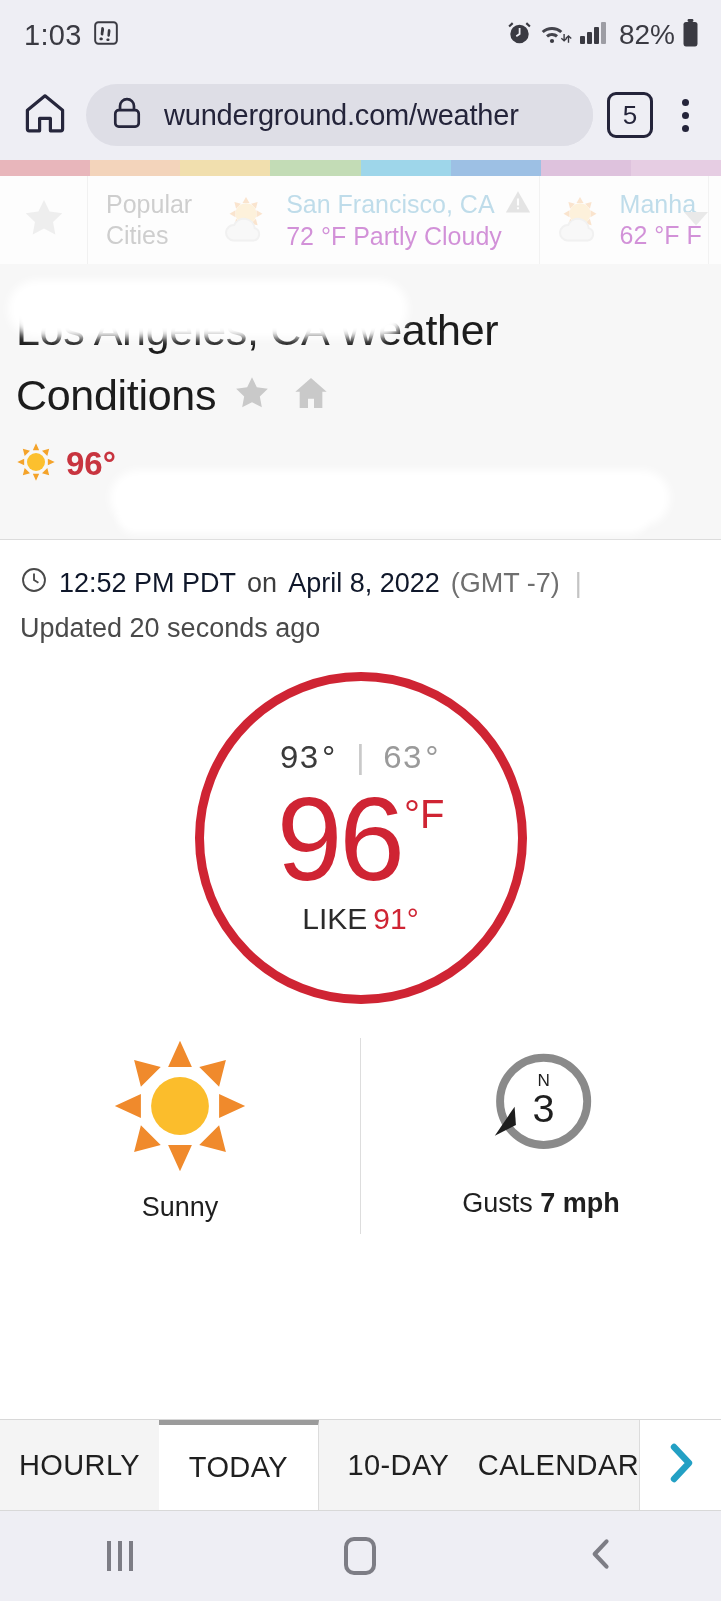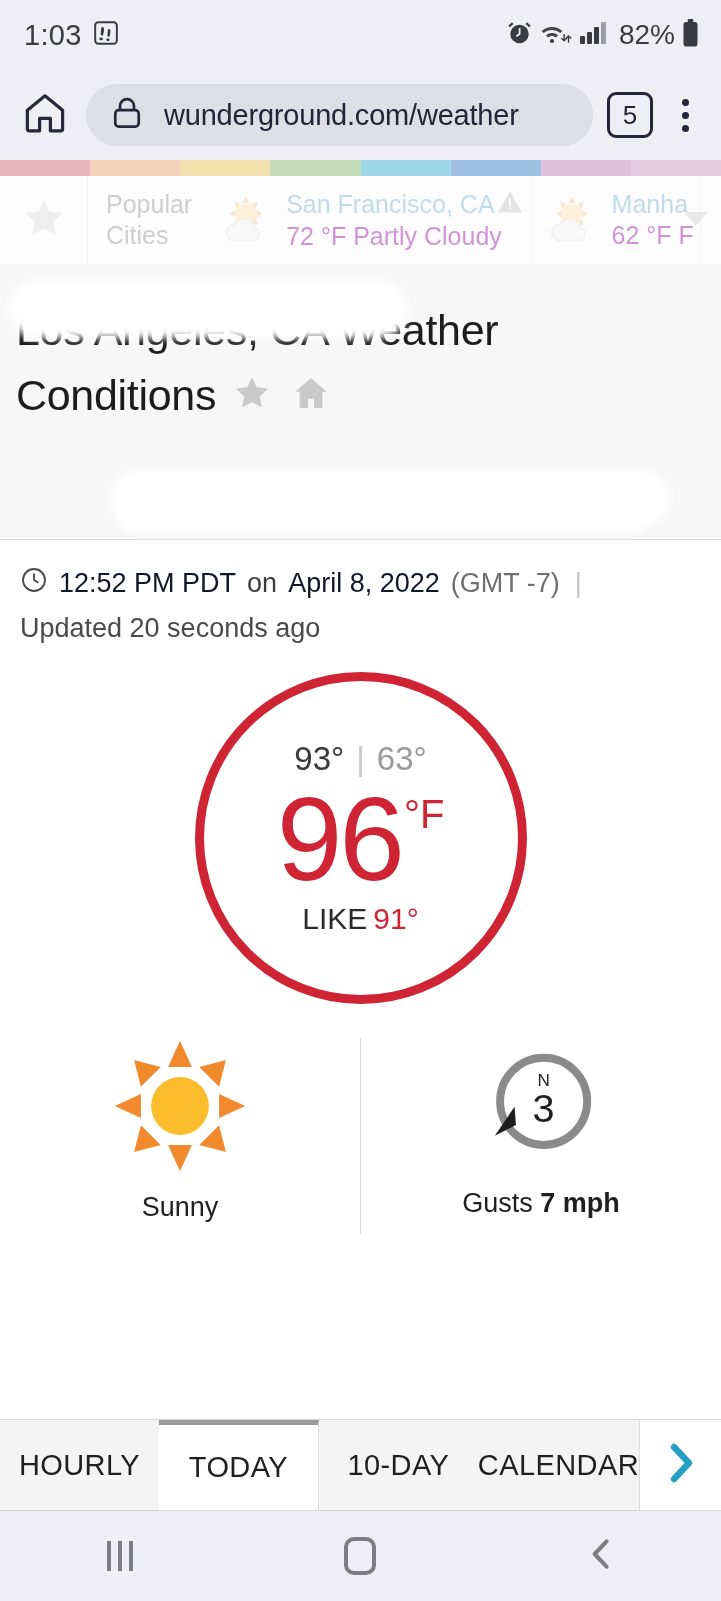--- a/index.html
+++ b/index.html
@@ -103,21 +103,21 @@
   .obs-gmt{ color:#6f6f6f; }
   .obs-sep{ color:#c4c4c4; margin-left:4px; }
   .obs-line2{ font-size:27px; color:#4a4a4a; margin-top:12px; }
 
   
   .circle-zone{ flex:0 0 auto; display:flex; justify-content:center; padding-top:28px; }
   .tcircle{
     width:332px; height:332px; border-radius:50%; border:9px solid #cf2433;
     display:flex; flex-direction:column; align-items:center; justify-content:center;
   }
-  .hl{ font-size:33px; display:flex; align-items:center; gap:12px; margin-bottom:2px; }
+  .hl{ font-size:33px; display:flex; align-items:center; gap:12px; margin-bottom:2px;font-family:Liberation Mono, monospace; }
   .hl .hi{ color:#3a3a3a; }
   .hl .bar{ color:#c9c9c9; font-weight:300; }
   .hl .lo{ color:#9a9a9a; }
   .big{ display:flex; align-items:flex-start; line-height:1; }
   .big-num{ font-size:118px; color:#cf2433; font-weight:400; letter-spacing:-3px; }
   .big-unit{ font-size:40px; color:#cf2433; margin-top:14px; margin-left:2px; }
   .like{ font-size:30px; color:#2b2b2b; margin-top:4px; }
   .like b{ color:#cf2433; font-weight:400; margin-left:6px; }
 
   
@@ -251,21 +251,21 @@
         <span>
           <svg width="68" height="62" viewBox="0 0 34 32">
             <g fill="#f6c89a">
                 <path d="M17 5.2l1.8 3.1h-3.6zM17 22.5l-1.8-3.1h3.6zM25.5 13.8l-3.1 1.8v-3.6zM8.5 13.8l3.1-1.8v3.6zM23 7.8l-.9 3.4-2.5-2.5zM11 19.8l.9-3.4 2.5 2.5zM23 19.8l-3.4-.9 2.5-2.5zM11 7.8l3.4.9-2.5 2.5z"></path>
               </g>
             <circle cx="17" cy="13.8" r="5.4" fill="#fbe2b5"></circle>
             <path d="M10.5 27.6a4 4 0 0 1 .4-8 5.6 5.6 0 0 1 10.6 1.6 3.3 3.3 0 0 1-.5 6.4z" fill="#f1f1f1" stroke="#e2e2e2" stroke-width="1"></path>
           </svg>
         </span>
         <div class="city-txt">
-          <div style="display:flex;align-items:center;gap:0;text-align:center;">
+          <div style="display:flex;align-items:center;gap:8px;text-align:center;">
             <span class="city-name">San Francisco, CA</span>
             <span>
               <svg width="30" height="28" viewBox="0 0 24 24" fill="#c8c8c8">
                   <path d="M12 2.8 22.4 21H1.6z"></path>
                   <path d="M11.1 9h1.8v6h-1.8zM11.1 16.4h1.8v1.8h-1.8z" fill="#fbfbfb"></path>
                 </svg>
             </span>
           </div>
           <div class="city-cond">72 °F Partly Cloudy</div>
         </div>
@@ -302,20 +302,31 @@
       <h1 class="h-title">
         <span>Los Angeles, CA Weather Conditions</span><span class="h-icons">
             <span><svg width="40" height="40" viewBox="0 0 24 24" fill="#c9c9c9">
                 <path d="M12 2.6l2.9 6 6.6.9-4.8 4.6 1.2 6.5L12 17.5 6.1 20.6l1.2-6.5L2.5 9.5l6.6-.9z"></path>
               </svg></span>
             <span><svg width="42" height="40" viewBox="0 0 24 24" fill="#c9c9c9">
                 <path d="M12 3 2.6 11.2h2.6V21h5v-5.6h3.6V21h5v-9.8h2.6z"></path>
               </svg></span>
           </span>
       </h1>
+      <div class="h-temp-row">
+        <span>
+          <svg width="40" height="40" viewBox="0 0 24 24">
+            <g fill="#f4a32a">
+                <path d="M12 .8l1.9 4.1h-3.8zM12 23.2l-1.9-4.1h3.8zM23.2 12l-4.1 1.9v-3.8zM.8 12l4.1-1.9v3.8zM19.9 4.1l-1.1 4.3-3.2-3.2zM4.1 19.9l1.1-4.3 3.2 3.2zM19.9 19.9l-4.3-1.1 3.2-3.2zM4.1 4.1l4.3 1.1-3.2 3.2z"></path>
+              </g>
+            <circle cx="12" cy="12" r="5.4" fill="#fcc02e"></circle>
+          </svg>
+        </span>
+        <span class="h-temp">96°</span>
+      </div>
       <div class="redact rd2"></div>
       <div class="redact rd3"></div>
     </div>
 
     <div class="obs">
       <div class="obs-line1">
         <span>
           <svg width="28" height="28" viewBox="0 0 24 24" fill="none" stroke="#4a4a4a" stroke-width="1.6">
               <circle cx="12" cy="12" r="9.4"></circle>
               <path d="M12 6.4V12l3.8 2.4"></path>

